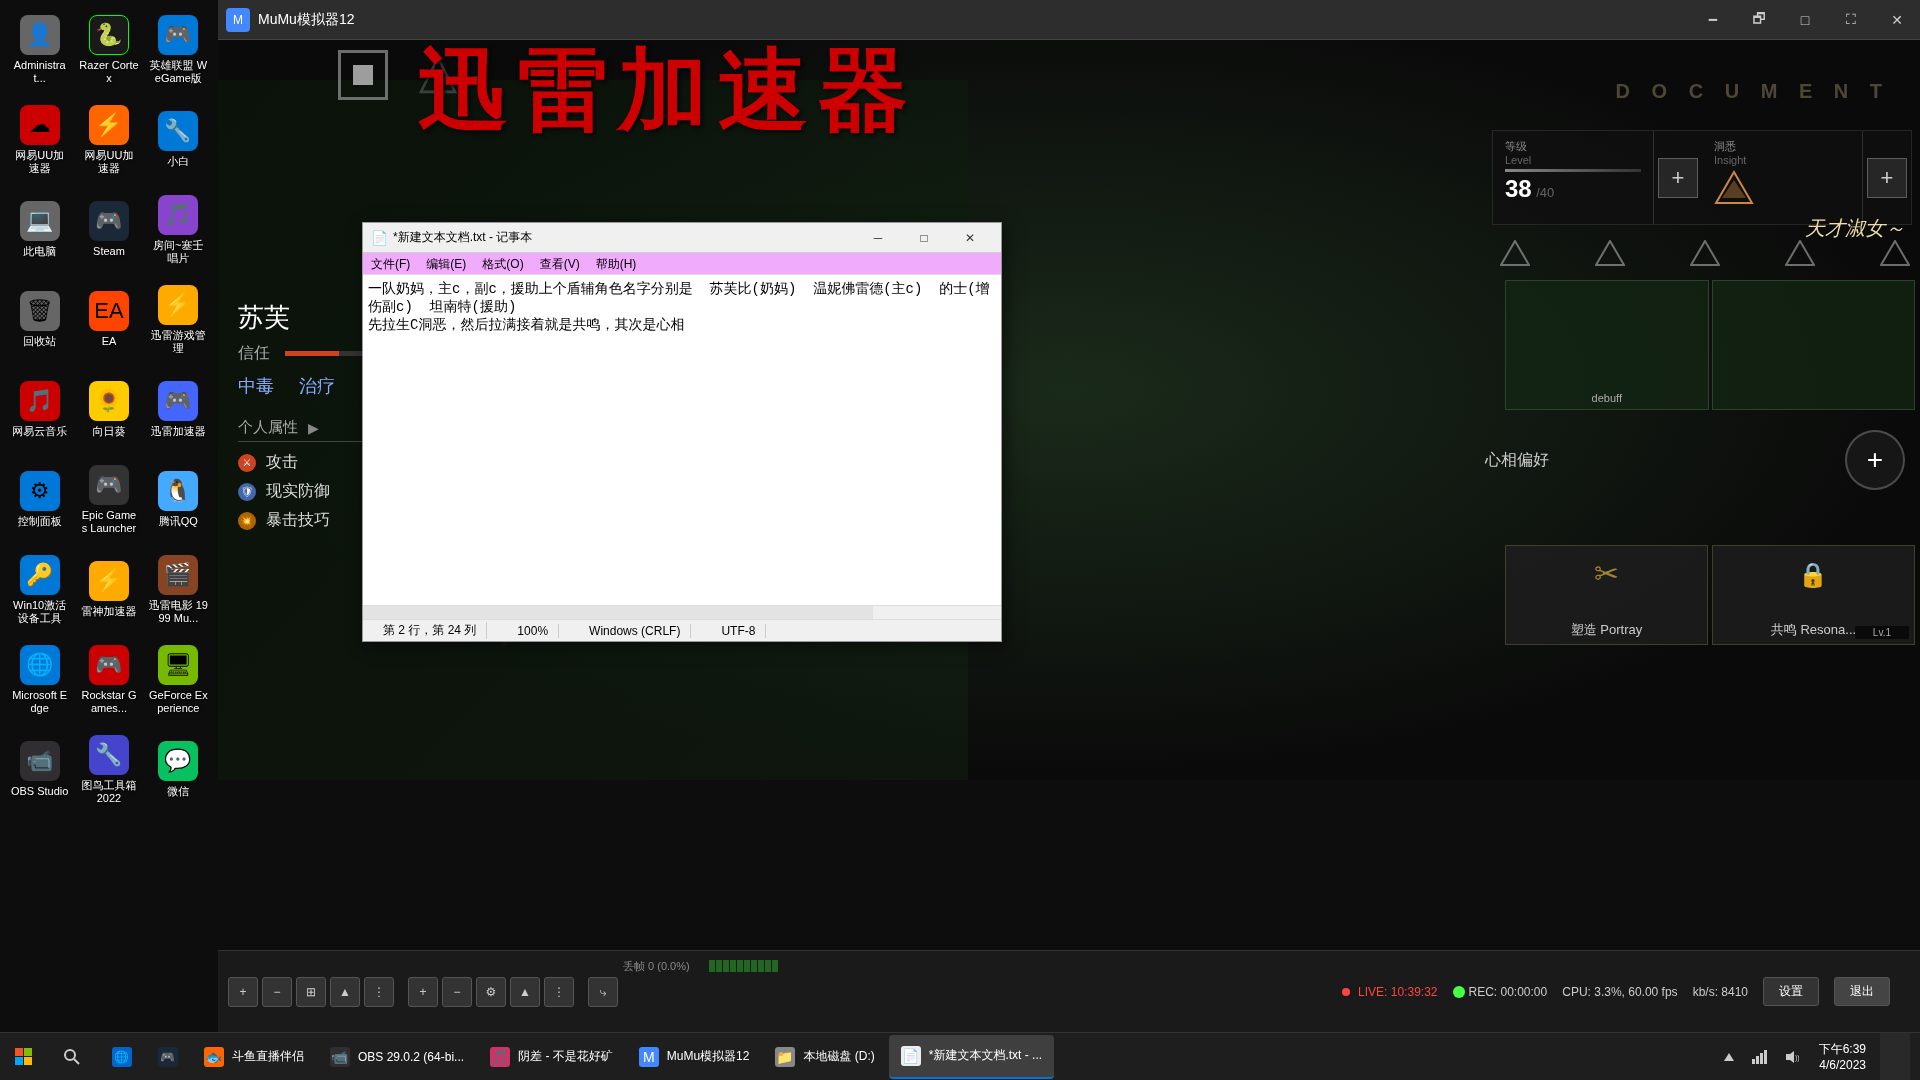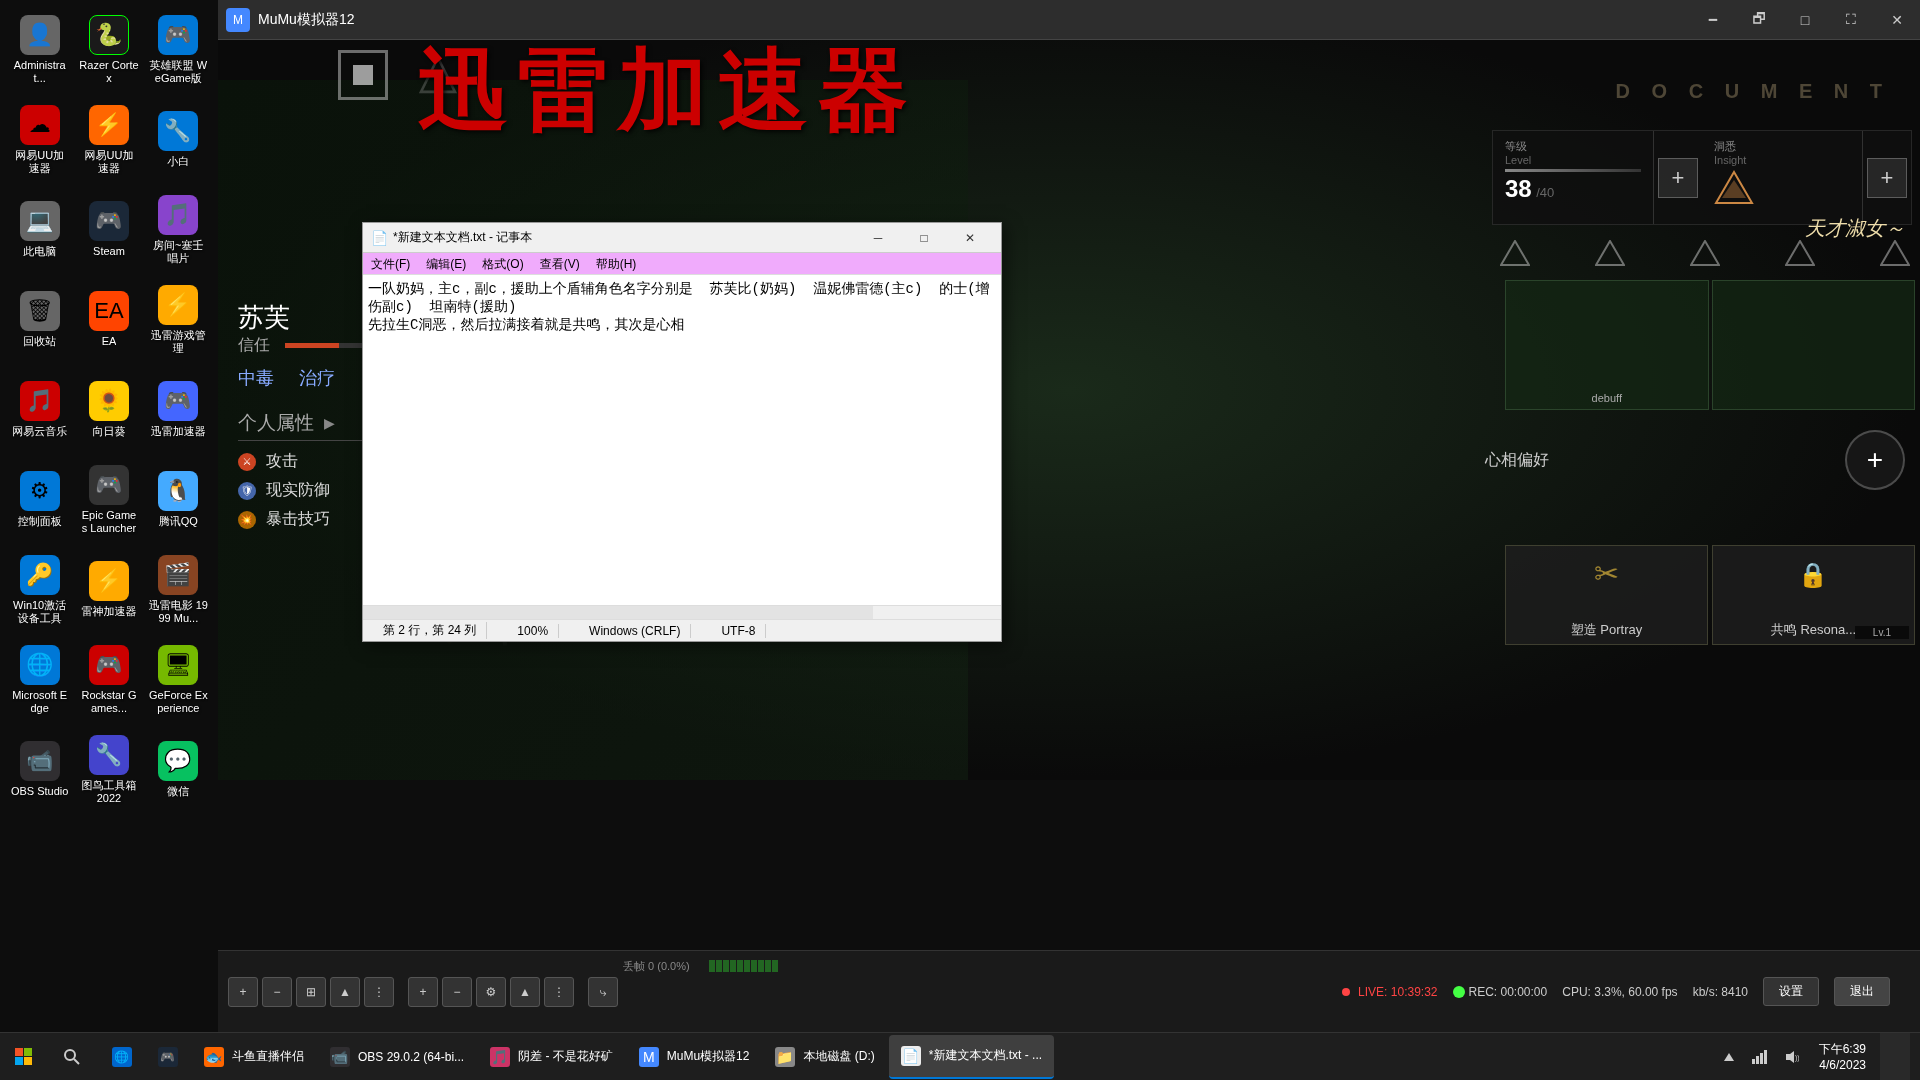--- a/index.html
+++ b/index.html
@@ -604,36 +604,36 @@
 
   <div style="position:absolute;top:30px;left:180px;width:80px;height:80px;opacity:0.5;z-index:4;display:flex;align-items:center;justify-content:center;font-size:50px;color:rgba(200,200,200,0.5);">△</div>
 
   <div class="banner-text">迅雷加速器</div>
 
   <div style="position:absolute;top:80px;right:30px;font-size:20px;letter-spacing:8px;color:rgba(180,160,120,0.4);font-weight:bold;">D O C U M E N T</div>
 
   <div style="position:absolute;bottom:0;left:0;width:750px;height:700px;background:linear-gradient(135deg,rgba(10,20,10,0.8),rgba(20,40,20,0.4));z-index:1;"></div>
 
   <div style="position:absolute;left:20px;top:300px;z-index:6;color:#fff;">
-    <div style="font-size:26px;color:#fff;margin-bottom:0;">苏芙</div>
+    <div style="font-size:26px;color:#fff;margin-bottom:8px;">苏芙</div>
 
     <div style="display:flex;align-items:center;gap:15px;margin-bottom:10px;">
       <span style="font-size:16px;color:#aaa;">信任</span>
       <div style="width:180px;height:5px;background:#333;position:relative;">
         <div style="width:30%;height:100%;background:#cc4422;"></div>
       </div>
     </div>
 
     <div style="display:flex;gap:25px;margin-bottom:20px;">
       <span style="font-size:18px;color:#88aaff;">中毒</span>
       <span style="font-size:18px;color:#88aaff;">治疗</span>
     </div>
 
     <div style="border-bottom:1px solid #444;padding-bottom:4px;margin-bottom:10px;display:flex;align-items:center;gap:10px;">
-      <span style="font-size:19px;color:#aaa;">个人属性</span>
+      <span style="font-size:15px;color:#aaa;">个人属性</span>
       <span style="color:#888;font-size:14px;">▶</span>
     </div>
 
     <div style="display:flex;align-items:center;gap:10px;margin-bottom:8px;">
       <div style="width:18px;height:18px;background:#cc4422;border-radius:50%;display:flex;align-items:center;justify-content:center;font-size:10px;">⚔</div>
       <span style="font-size:16px;color:#ddd;">攻击</span>
     </div>
     <div style="display:flex;align-items:center;gap:10px;margin-bottom:8px;">
       <div style="width:18px;height:18px;background:#4466aa;border-radius:50%;display:flex;align-items:center;justify-content:center;font-size:10px;">🛡</div>
       <span style="font-size:16px;color:#ddd;">现实防御</span>

